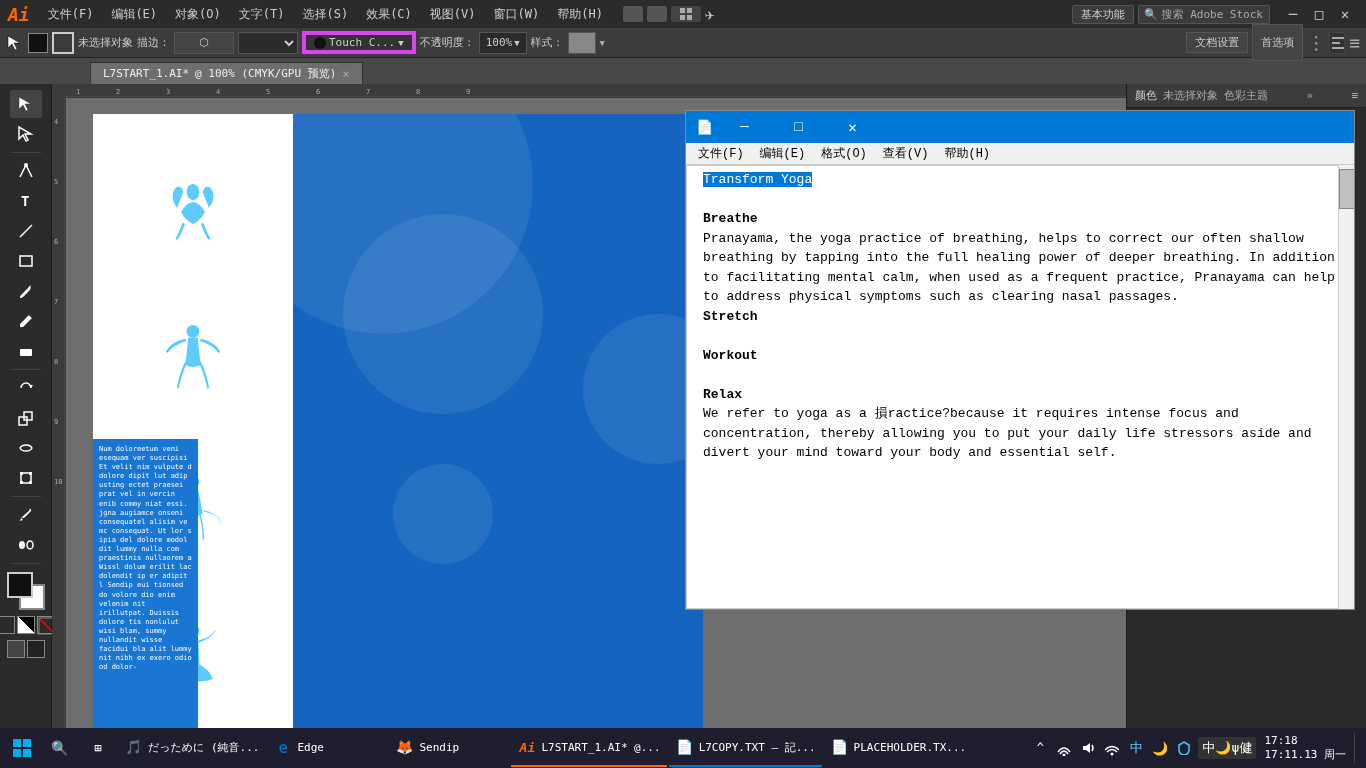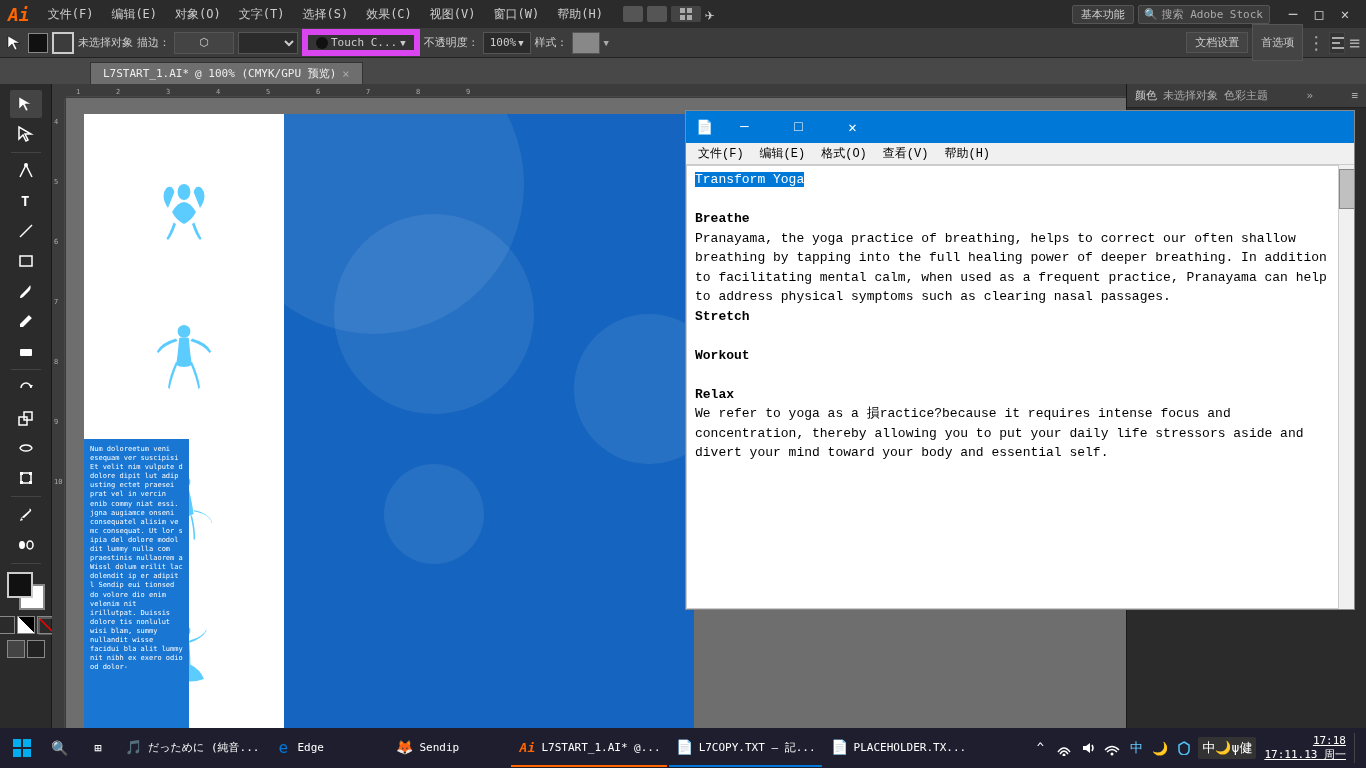--- a/index.html
+++ b/index.html
@@ -79,21 +79,21 @@
       padding: 1px 4px;
       height: 22px;
       cursor: pointer;
     }
     .toolbar-text {
       color: #ccc;
       font-size: 11px;
     }
     .touch-btn {
       background: #333;
-      border: 6px solid #d946ef;
+      border: 4px solid #d946ef;
       color: #ccc;
       font-size: 11px;
       padding: 1px 8px;
       display: flex;
       align-items: center;
       gap: 3px;
       cursor: pointer;
     }
     .circle-icon {
       width: 12px; height: 12px;
@@ -199,21 +199,21 @@
       z-index: 5;
     }
     .ruler-corner {
       position: absolute; top: 0; left: 0; width: 14px; height: 14px;
       background: #3c3c3c; z-index: 6;
     }
 
     
     #artboard {
       position: absolute;
-      top: 30px; left: 32px;
+      top: 30px; left: 41px;
       width: 610px; height: 635px;
       background: white;
       display: flex;
     }
 
     
     #artboard-left {
       width: 200px;
       height: 100%;
       background: white;
@@ -356,21 +356,21 @@
       font-size: 12px;
       padding: 2px 8px;
       cursor: pointer;
       color: #000;
     }
 
     #notepad-content {
       flex: 1;
       background: white;
       overflow-y: auto;
-      padding: 4px 8px;
+      padding: 4px 16px;
       font-family: 'Courier New', monospace;
       font-size: 13px;
       line-height: 1.5;
       color: #000;
       border: 1px solid #ccc;
       margin: 0;
     }
     .np-selected-text {
       background: #0078d7;
       color: white;
@@ -447,25 +447,23 @@
       font-size: 11px;
       padding-right: 4px;
     }
     .tray-icon {
       width: 20px; height: 20px;
       display: flex; align-items: center; justify-content: center;
       font-size: 12px;
       cursor: pointer;
     }
     .taskbar-clock {
-      text-align: right;
       line-height: 1.3;
       cursor: pointer;
       padding: 0 4px;
-      text-decoration: underline;
     }
     .taskbar-ime {
       font-size: 13px;
       background: #333;
       padding: 2px 4px;
       border-radius: 2px;
       cursor: pointer;
     }
 
     

